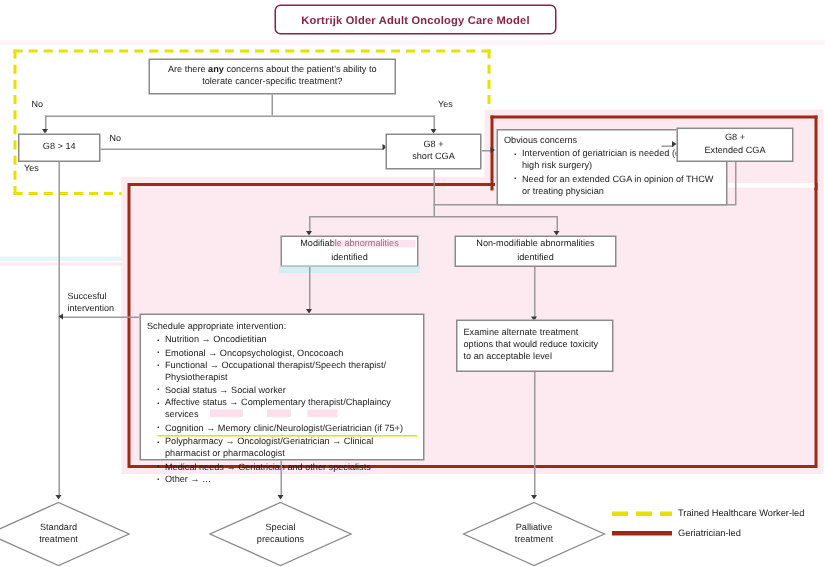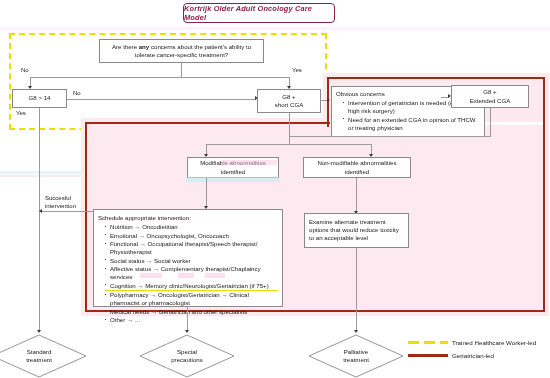--- a/index.html
+++ b/index.html
@@ -10,27 +10,26 @@
     font-family: "Liberation Sans", sans-serif;
     overflow: hidden;
     position: relative;
   }
   #canvas { position:absolute; inset:0; width:550px; height:378px; }
 
   .abs { position:absolute; }
 
   
   .title-box {
-    left:183px; top:3px; width:152px; height:20px;
+    left:183px; top:3px; width:188px; height:20px;
     border:1.4px solid #8c2144; border-radius:4px;
     background:#ffffff;
     display:flex; align-items:center; justify-content:center;
     font-size:7.4px; font-weight:bold; color:#8c2144;
     letter-spacing:.15px;
-    font-style:italic;
   }
 
   
   .region-yellow {
     left:9px; top:33px; width:318px; height:97px;
     border:2.2px dashed #e8e000;
     background:transparent;
   }
   .region-pink-shadow {
     background:#fdeaf0;

